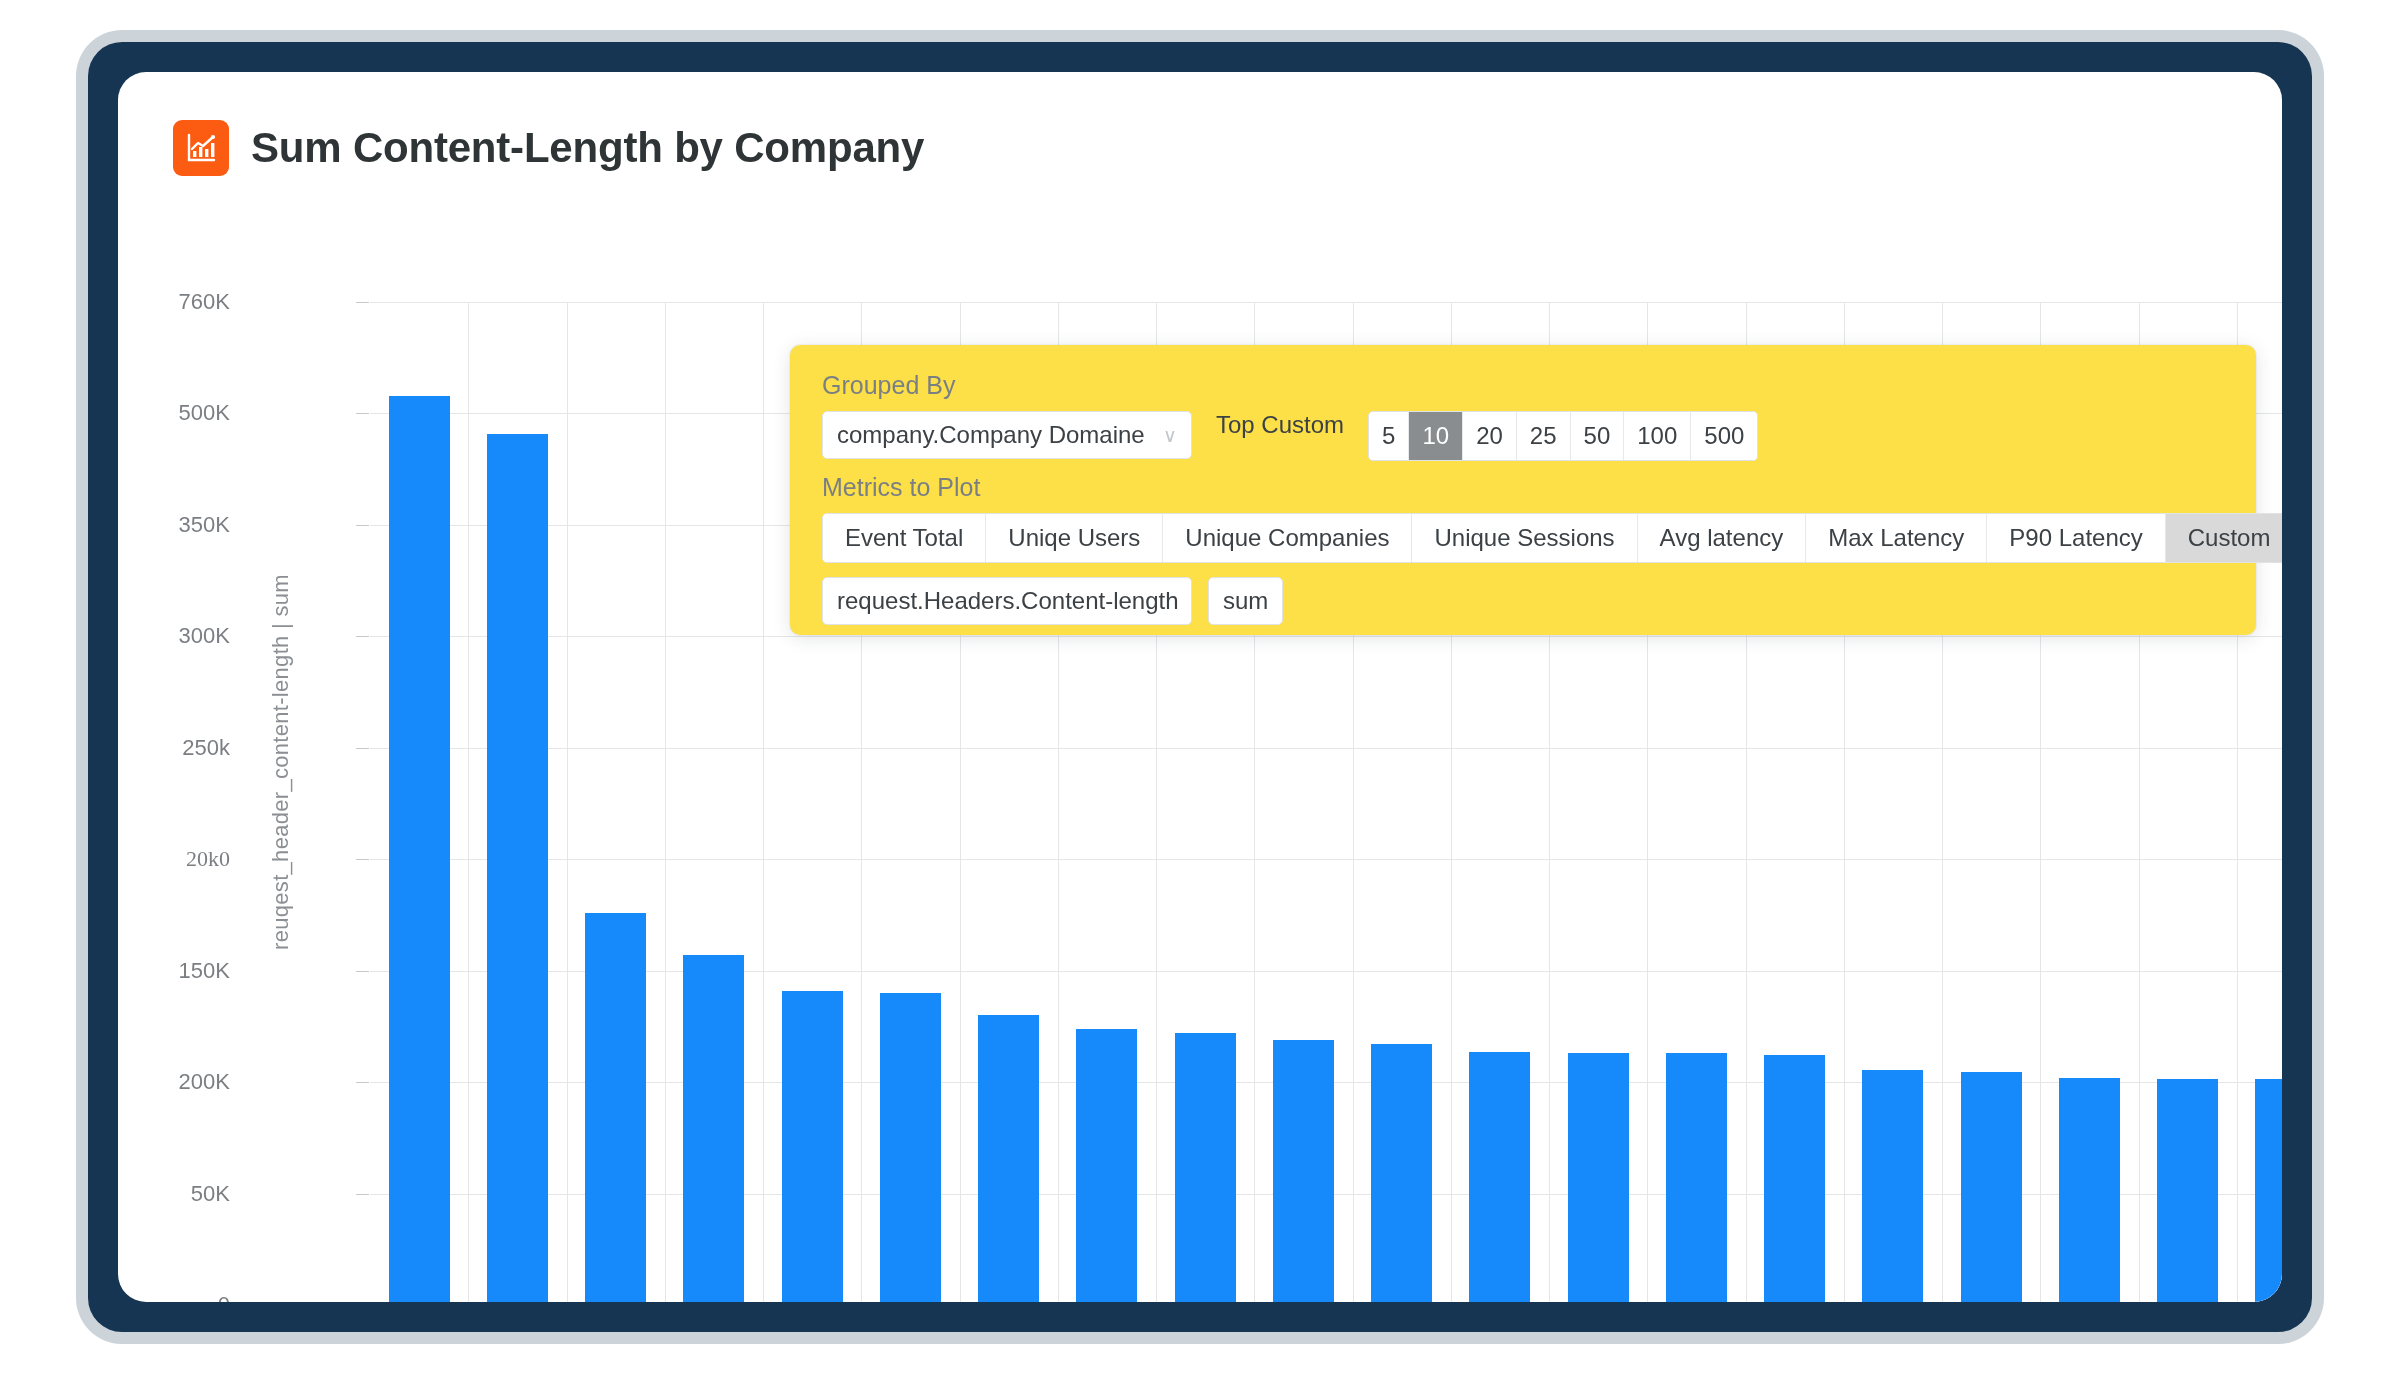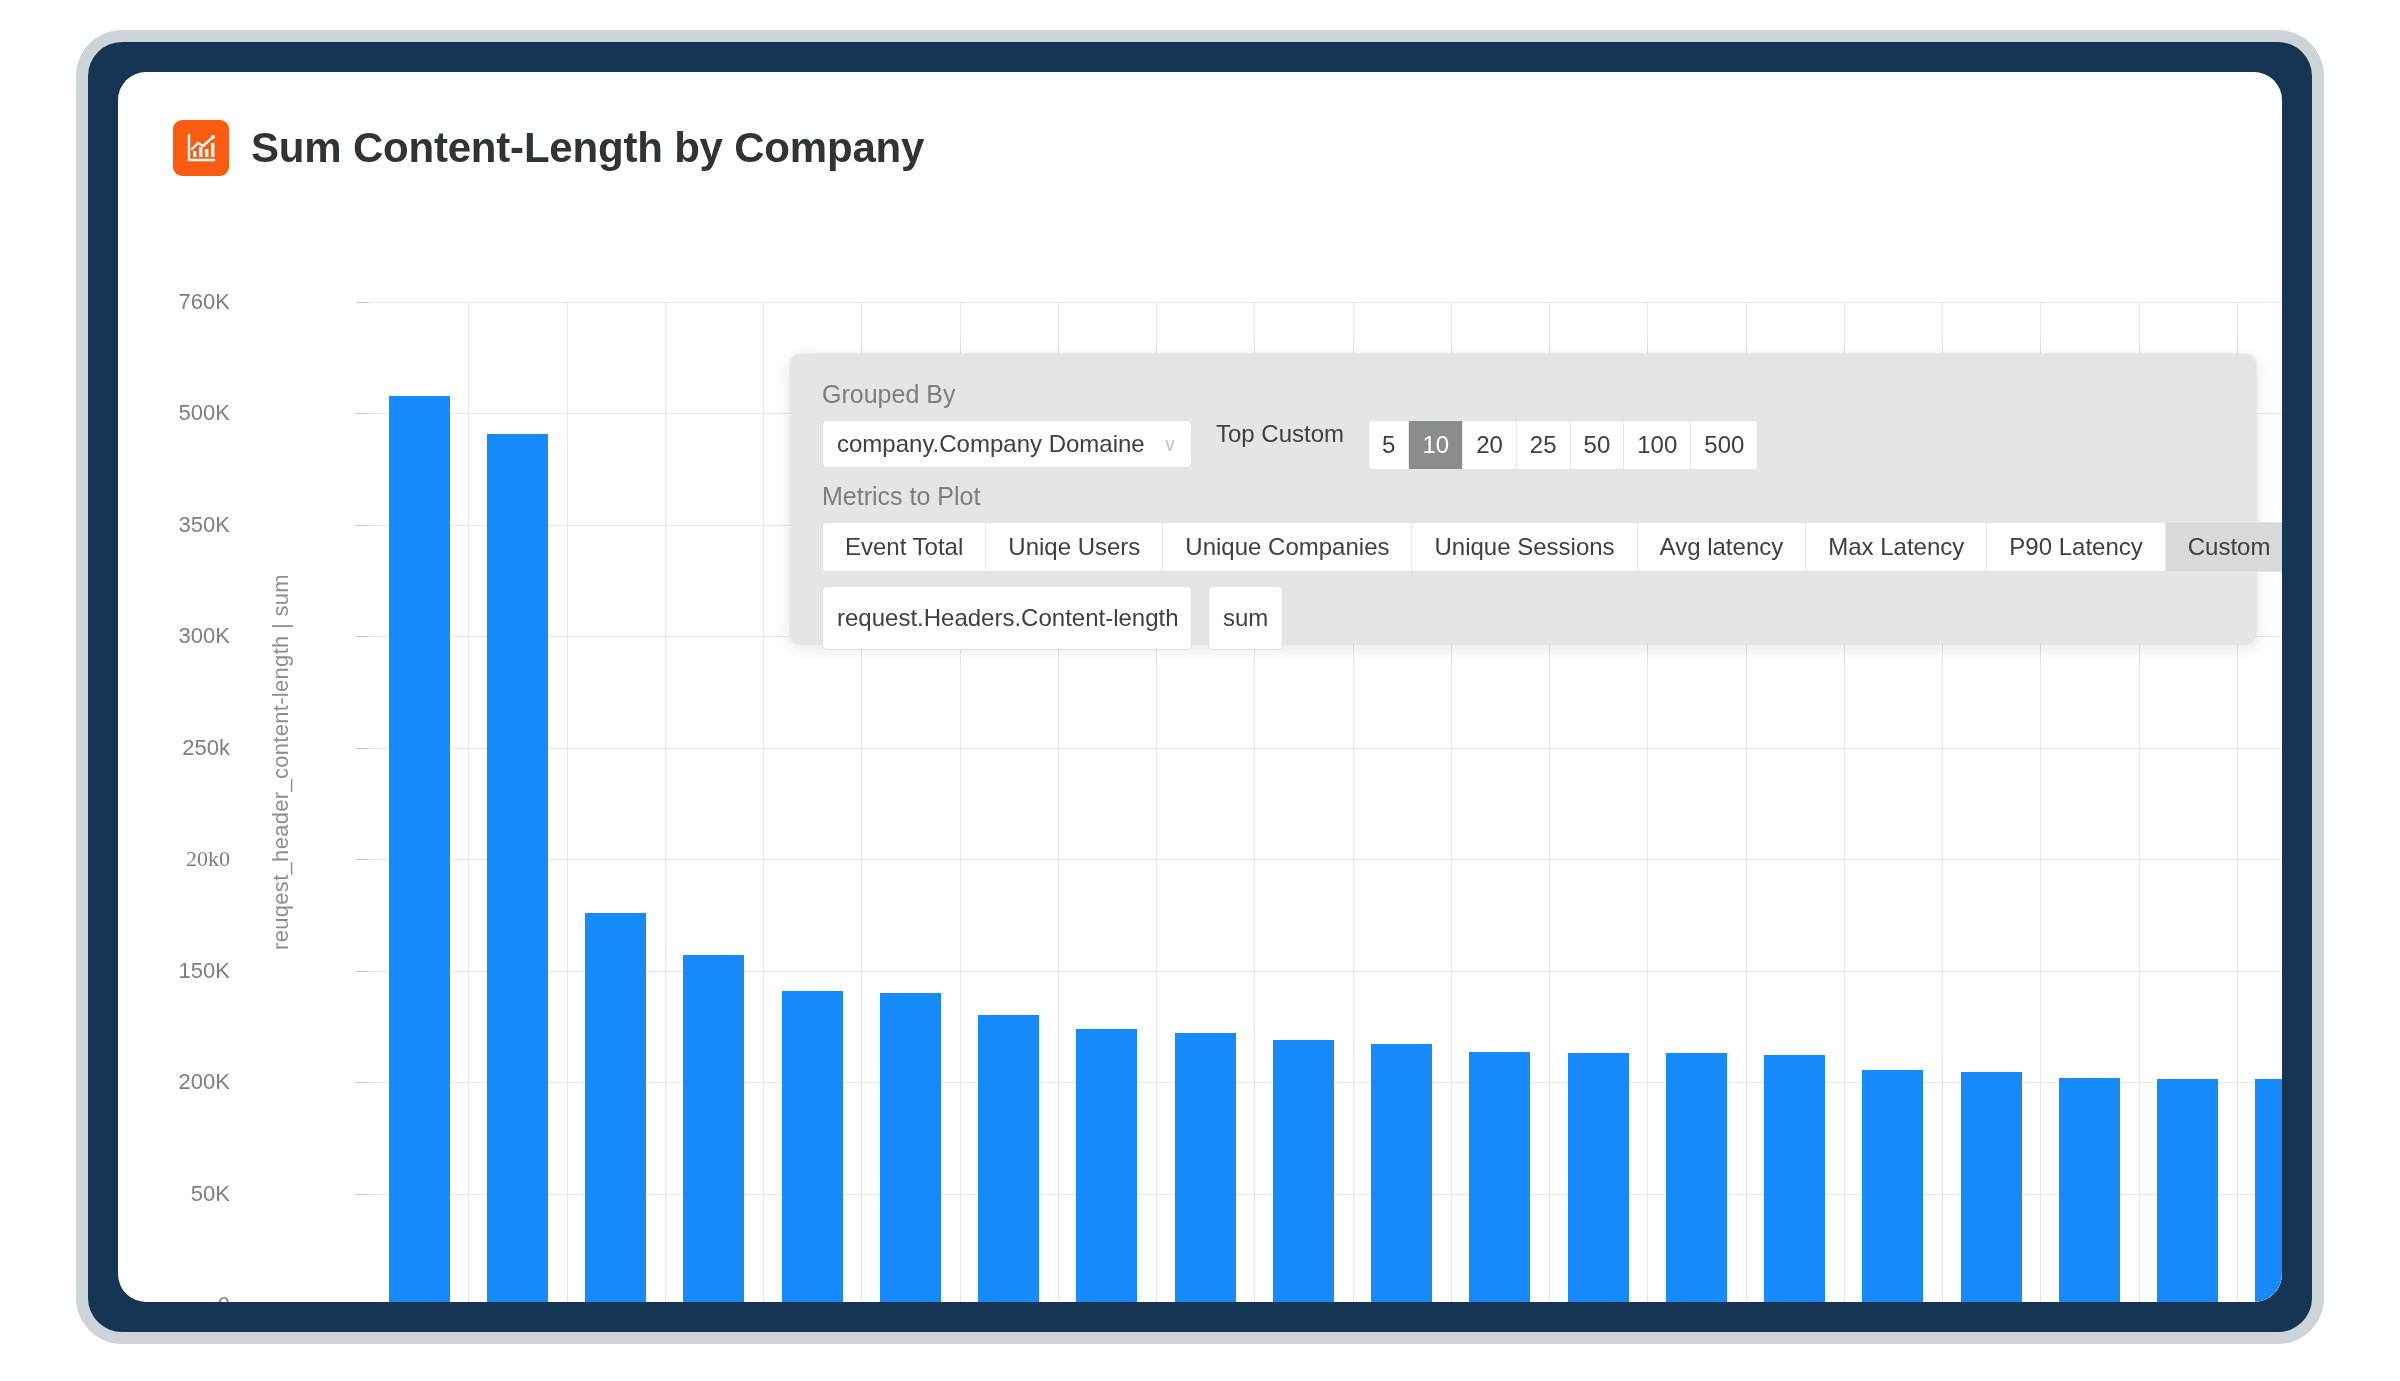--- a/index.html
+++ b/index.html
@@ -131,24 +131,24 @@
   .bar {
     position: absolute;
     bottom: 0;
     background: #1689fb;
   }
 
   
   #settings-popover {
     position: absolute;
     left: 672px;
-    top: 282px;
+    top: 273px;
     width: 1466px;
     height: 290px;
-    background: #e5e5e5;
+    background: #fde047;
     border-radius: 10px;
     box-shadow: 0 3px 18px rgba(40,50,60,0.13), 0 0 0 1px rgba(0,0,0,0.035);
     padding: 0;
   }
   .popover-section-label {
     position: absolute;
     font-size: 25px;
     color: #7a7f84;
   }
   #grouped-by-label { left: 32px; top: 26px; }
@@ -220,21 +220,21 @@
   #metrics-row .seg-item.selected { background: #d9d9d9; color: #3c4145; }
 
   #custom-metric-row {
     position: absolute;
     left: 32px;
     top: 232px;
     display: flex;
     gap: 16px;
   }
   .pill-field {
-    height: 64px;
+    height: 48px;
     border: 1px solid #e0e2e4;
     border-radius: 5px;
     background: #ffffff;
     display: flex;
     align-items: center;
     padding: 4px 14px;
     font-size: 24px;
     color: #3c4145;
     box-sizing: border-box;
     white-space: nowrap;

